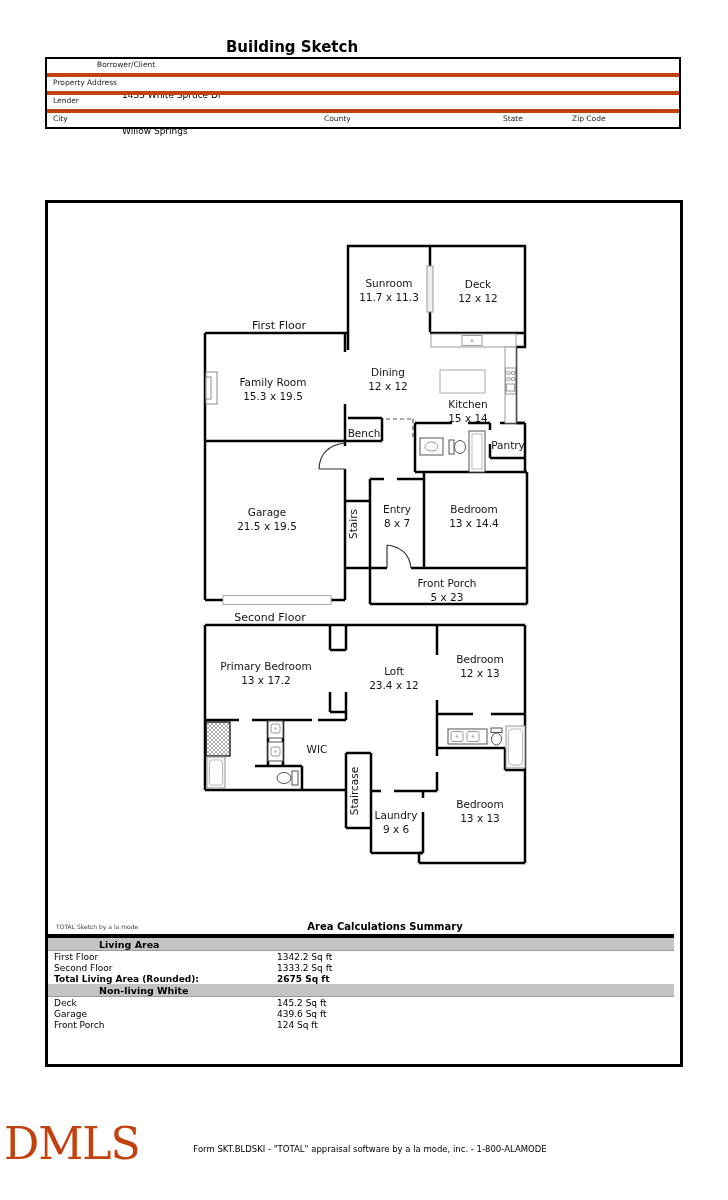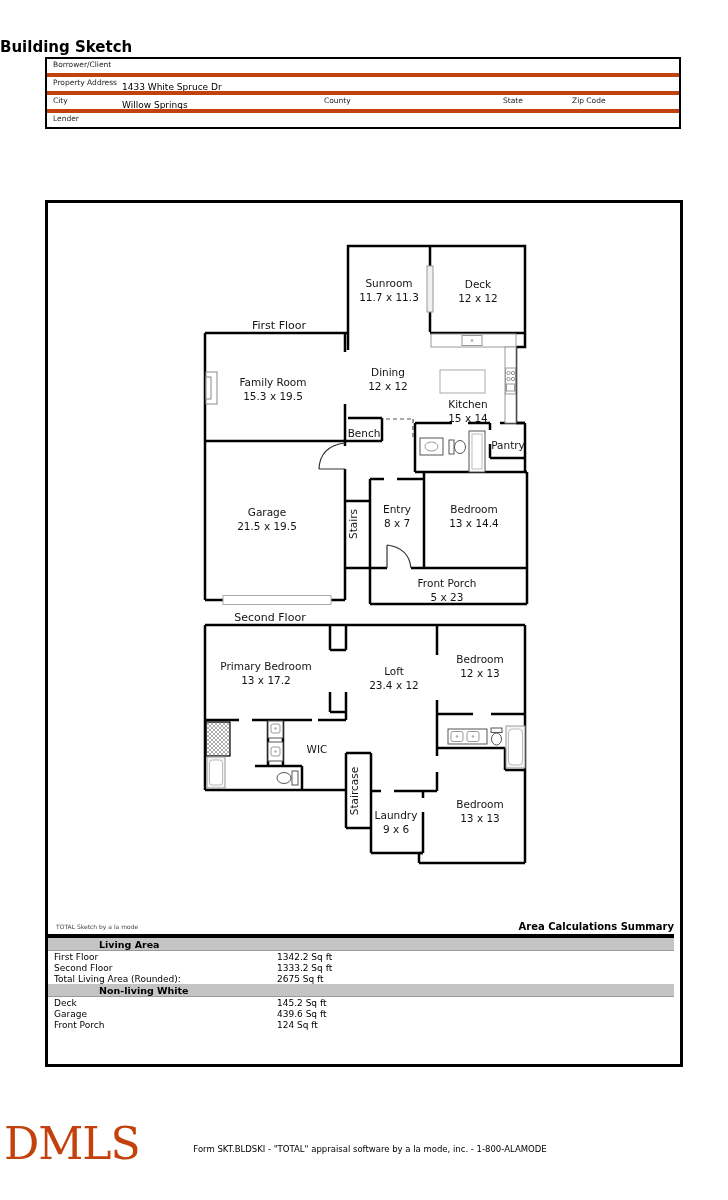--- a/index.html
+++ b/index.html
@@ -1,43 +1,43 @@
 <!DOCTYPE html>
 <html><head>
 <meta charset="utf-8">
 <style>
   html,body{margin:0;padding:0;background:#dcdcdc;}
   #page{position:relative;width:728px;height:1200px;background:#fff;margin:0 auto;
         font-family:"Liberation Sans",sans-serif;overflow:hidden;}
   .abs{position:absolute;}
-  #doc-title{top:38px;left:0;width:584px;
+  #doc-title{top:38px;left:0;width:584px;text-align:center;
              font:bold 15px "DejaVu Sans",sans-serif;color:#000;}
   
   #hdr{left:45px;top:57px;width:632px;border:2px solid #000;background:#fff;}
   .hrow{position:relative;height:14px;border-top:4px solid #c2410c;}
-  .hrow:first-child{border-top:none;}
+  .hrow:first-child{border-top:none;margin-left:44px;}
   .hlab{position:absolute;left:6px;top:1px;font:7.5px "DejaVu Sans",sans-serif;color:#222;}
-  .hval{position:absolute;top:5px;font:9px "DejaVu Sans",sans-serif;color:#000;}
+  .hval{position:absolute;top:13px;font:9px "DejaVu Sans",sans-serif;color:#000;}
   
   #sketch-border{left:45px;top:200px;width:632px;height:861px;border:3px solid #000;background:#fff;}
   #plan-svg{left:48px;top:203px;}
   
   #summary{left:48px;top:919px;width:626px;}
   #sum-head{position:relative;height:15px;}
   #sum-watermark{position:absolute;left:8px;top:4px;font:6px "DejaVu Sans",sans-serif;color:#444;}
-  #sum-title{position:absolute;left:0;width:100%;text-align:right;top:2px;
-             font:bold 10px "DejaVu Sans",sans-serif;color:#000;}
+  #sum-title{position:absolute;left:0;width:100%;text-align:center;top:2px;
+             font:bold 10px "DejaVu Sans",sans-serif;color:#000;padding-left:24px;}
   #sum-rule{height:4px;background:#000;}
   .sec-bar{position:relative;height:12px;background:#c4c4c4;border-bottom:1px solid #9a9a9a;}
   .sec-bar span{position:absolute;left:6px;top:1px;font:bold 9.5px "DejaVu Sans",sans-serif;color:#000;padding-left:45px;}
   .srow{position:relative;height:11px;background:#fff;}
   .srow .lab{position:absolute;left:6px;top:1px;font:9px "DejaVu Sans",sans-serif;color:#000;}
   .srow .val{position:absolute;left:229px;width:160px;top:1px;text-align:left;
              font:9px "DejaVu Sans",sans-serif;color:#000;}
-  .srow.total .lab,.srow.total .val{font-weight:normal;}
+  .srow.total .lab,.srow.total .val{font-weight:bold;}
   
   #logo{left:4px;top:1118px;font:44px "DejaVu Serif",serif;letter-spacing:-1px;color:#c2410c;}
   #form-line{left:0;top:1144px;width:740px;text-align:center;
              font:8.5px "DejaVu Sans",sans-serif;color:#000;}
   
   .rm{font:10.5px "DejaVu Sans",sans-serif;fill:#141414;text-anchor:middle;}
   .fl{font:11px "DejaVu Sans",sans-serif;fill:#141414;text-anchor:middle;}
 </style>
 </head>
 <body>
@@ -48,28 +48,28 @@
 
   <div id="hdr" class="abs">
     <div class="hrow">
       <span class="hlab">Borrower/Client</span>
     </div>
     <div class="hrow">
       <span class="hlab">Property Address</span>
       <span class="hval" style="left:75px">1433 White Spruce Dr</span>
     </div>
     <div class="hrow">
+      <span class="hlab">Lender</span>
+    </div>
+    <div class="hrow">
       <span class="hlab">City</span>
       <span class="hval" style="left:75px">Willow Springs</span>
       <span class="hlab" style="left:277px">County</span>
       <span class="hlab" style="left:456px">State</span>
       <span class="hlab" style="left:525px">Zip Code</span>
-    </div>
-    <div class="hrow">
-      <span class="hlab">Lender</span>
     </div>
   </div>
 
   <div id="sketch-border" class="abs"></div>
 
   <svg id="plan-svg" class="abs" width="626" height="712" viewBox="48 203 626 712">
     <defs>
       <pattern id="hatch" width="4" height="4" patternUnits="userSpaceOnUse">
         <path d="M0,0 L4,4 M4,0 L0,4" stroke="#8a8a8a" stroke-width="0.7"></path>
       </pattern>

